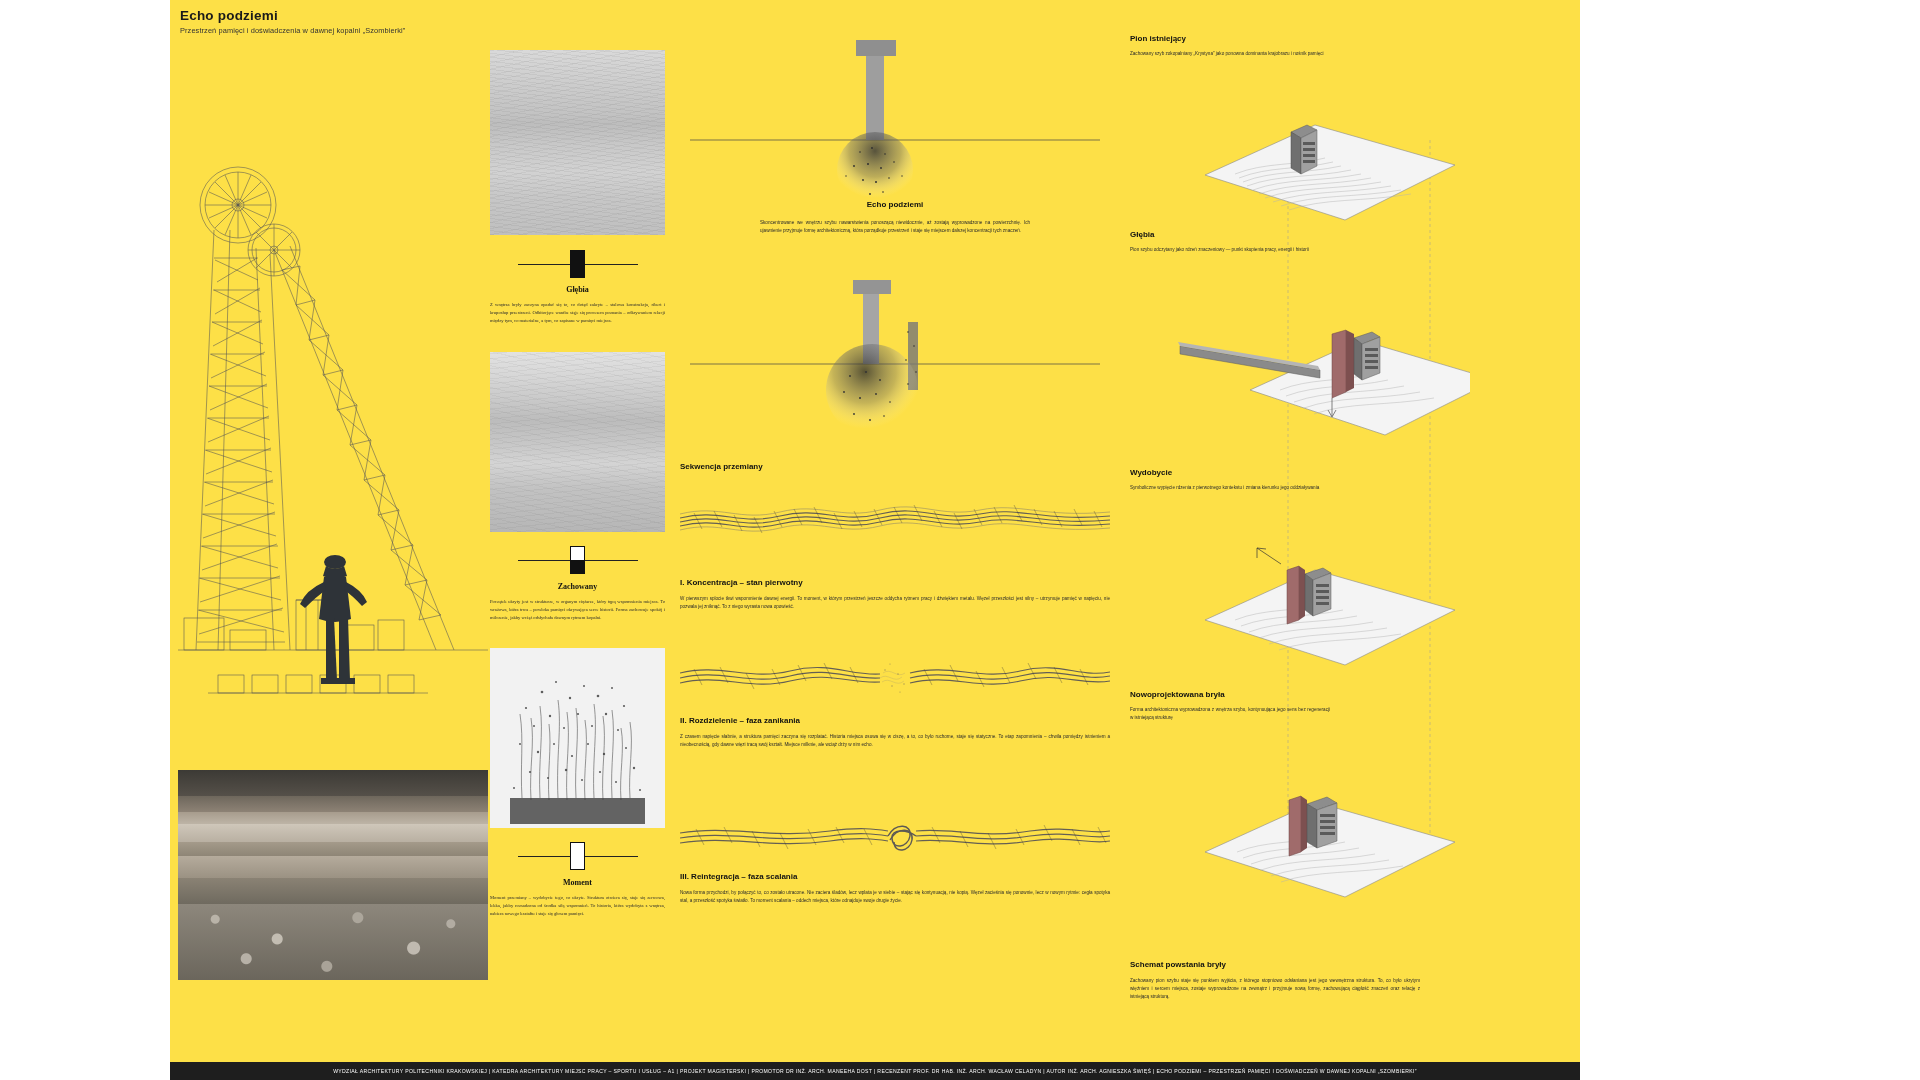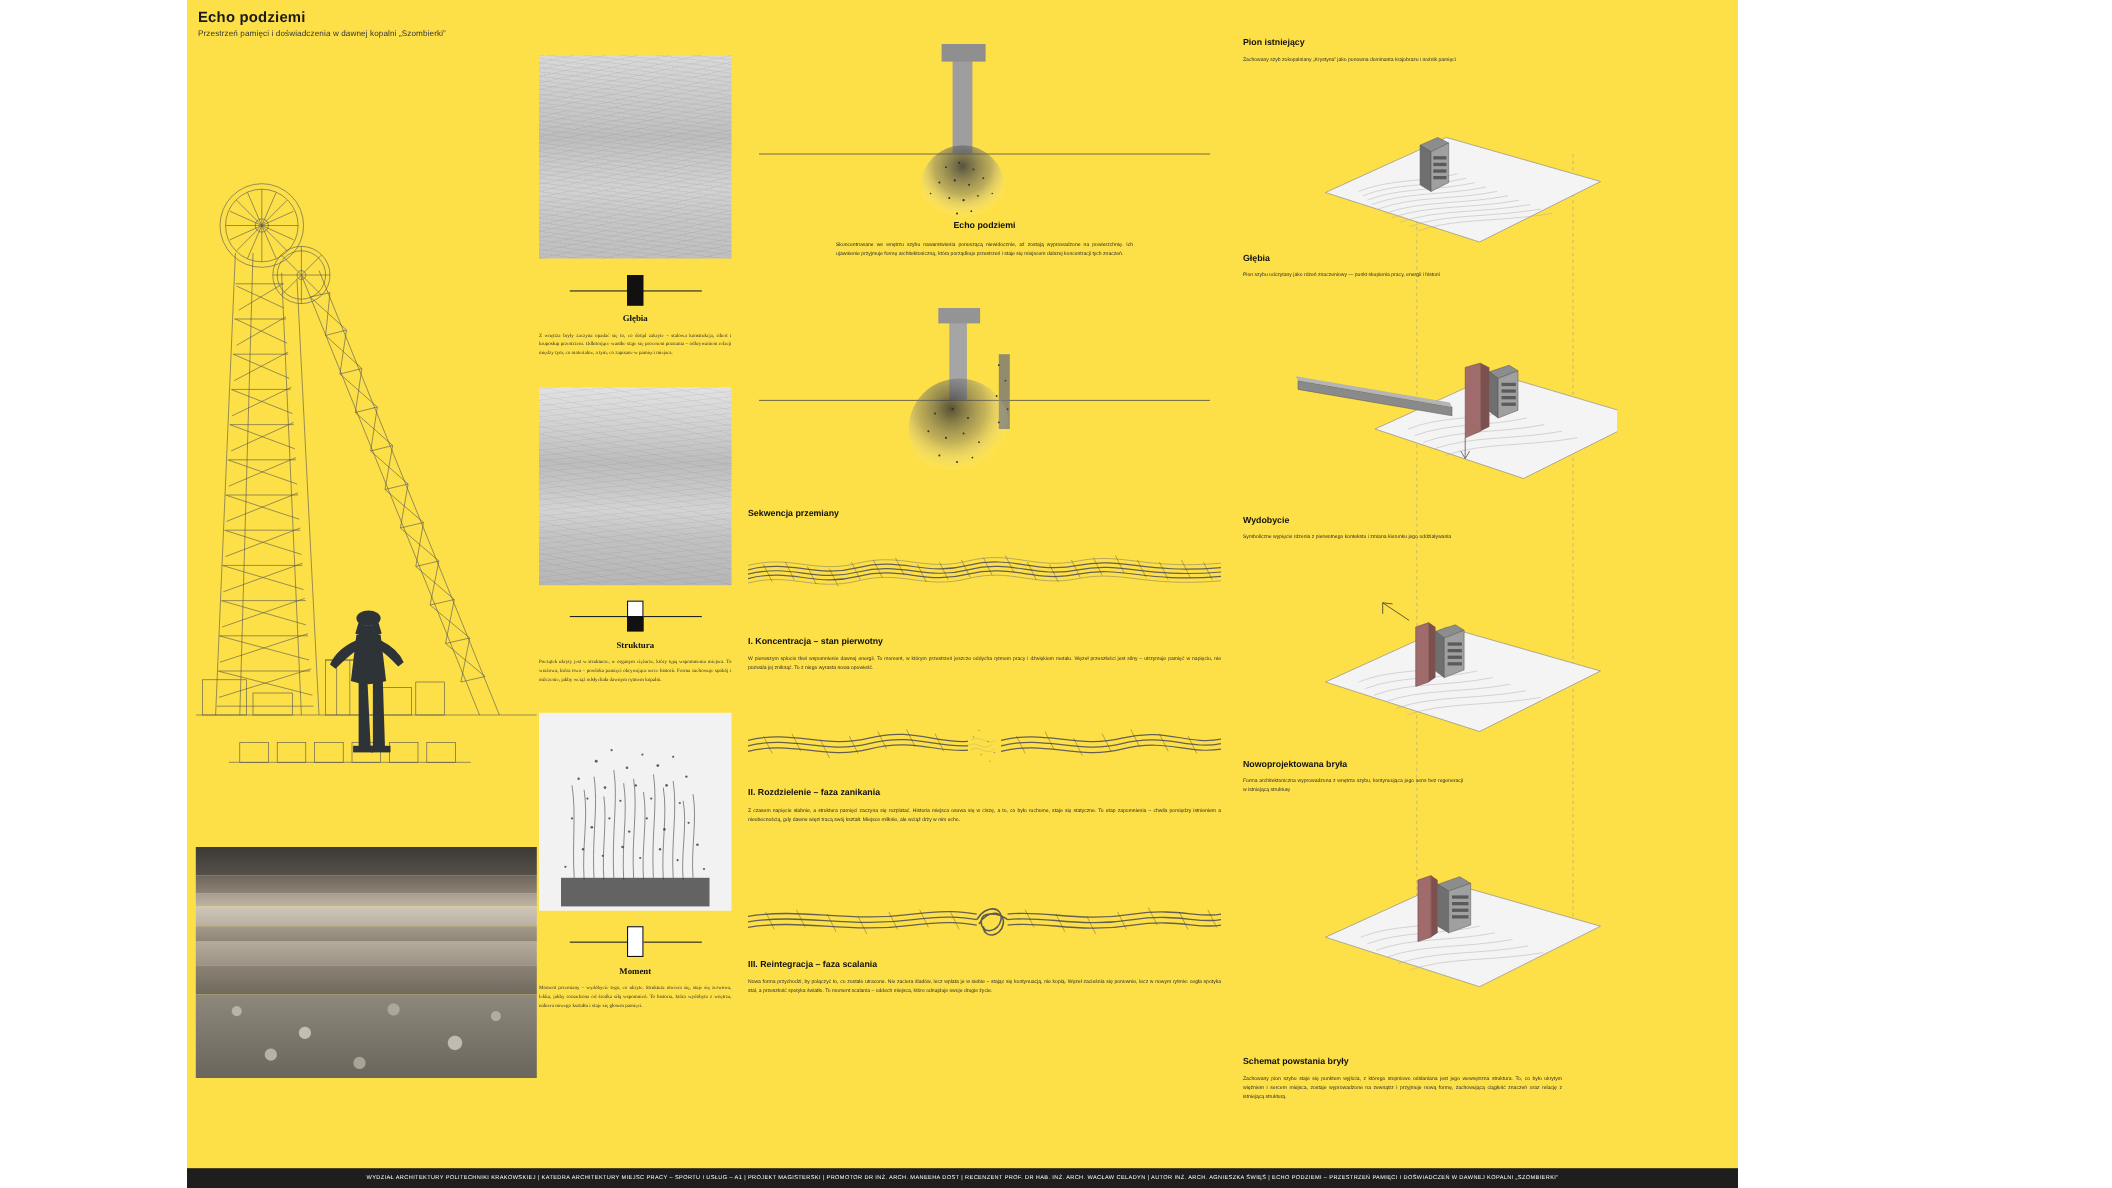--- a/index.html
+++ b/index.html
@@ -236,21 +236,21 @@
         linear-gradient(180deg,#e2e2e2 0%,#d6d6d6 14%,#cacaca 26%,#bcbcbc 38%,#c6c6c6 50%,#d4d4d4 62%,#c2c2c2 76%,#b6b6b6 100%);"></div>
     <div class="tex" style="top:352px;height:180px;opacity:.4;background:
         repeating-linear-gradient(-6deg,rgba(110,110,110,.22) 0 1px,transparent 1px 5px),
         repeating-linear-gradient(14deg,rgba(80,80,80,.15) 0 1px,transparent 1px 7px);"></div>
     <div class="symbol-wrap" style="top:546px;height:30px;">
       <div class="sym-line" style="top:14px;"></div>
       <div style="position:absolute;left:80px;top:0;width:15px;height:28px;background:#fff;border:1px solid #111;box-sizing:border-box;"></div>
       <div style="position:absolute;left:80px;top:14px;width:15px;height:14px;background:#111;"></div>
     </div>
     <div style="position:absolute;left:0;top:582px;width:175px;">
-      <div class="h-sec-c">Struktura</div>
+      <div class="h-sec-c">Zachowany</div>
       <div class="body-txt" style="margin-top:7px;">Początek ukryty jest w strukturze, w organym ciężarze, który tępą wspomnienia miejsca. To wrażowa, która trwa – powloka pamięci okrywająca serce historii. Forma zachowuje spokój i milczenie, jakby wciąż odsłychała dawnym rytmem kopalni.</div>
     </div>
 
     <div class="tex" style="top:648px;height:180px;background:#f2f2f2;overflow:hidden;">
       <svg width="175" height="180">
         <g fill="#3a3a3a">
           <g opacity=".85">
             <rect x="20" y="150" width="135" height="26" fill="#4a4a4a"></rect>
           </g>
           <g stroke="#3c3c3c" stroke-width="0.7" fill="none" opacity=".75">

